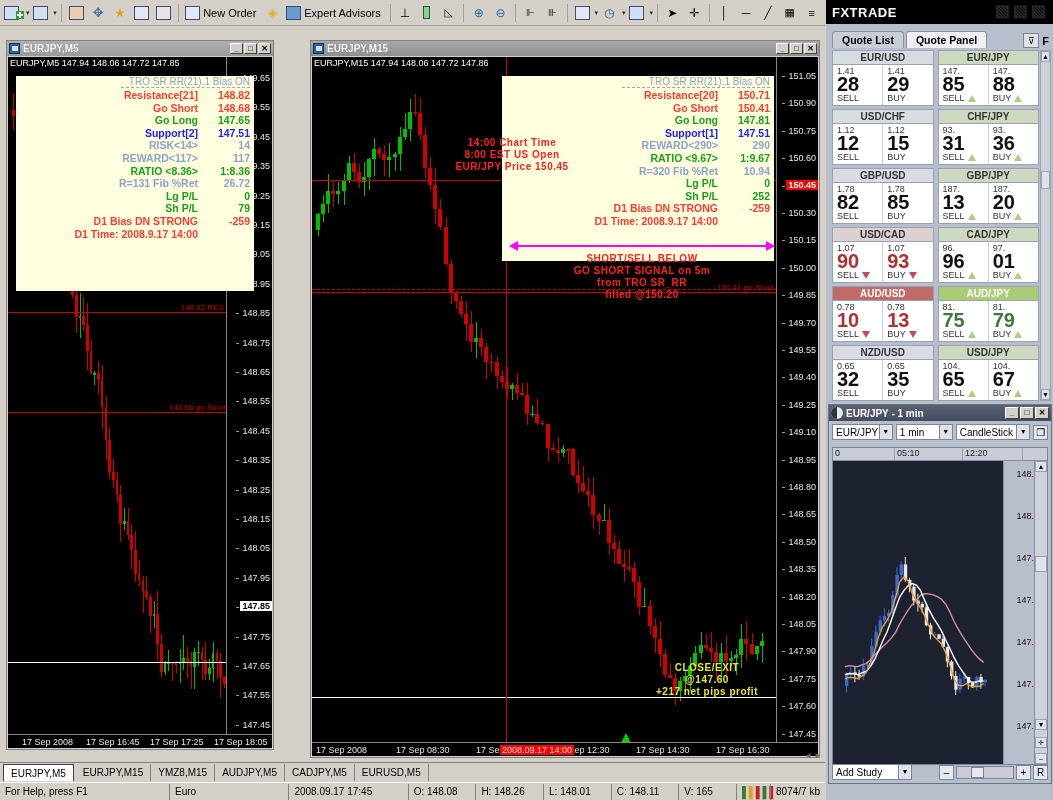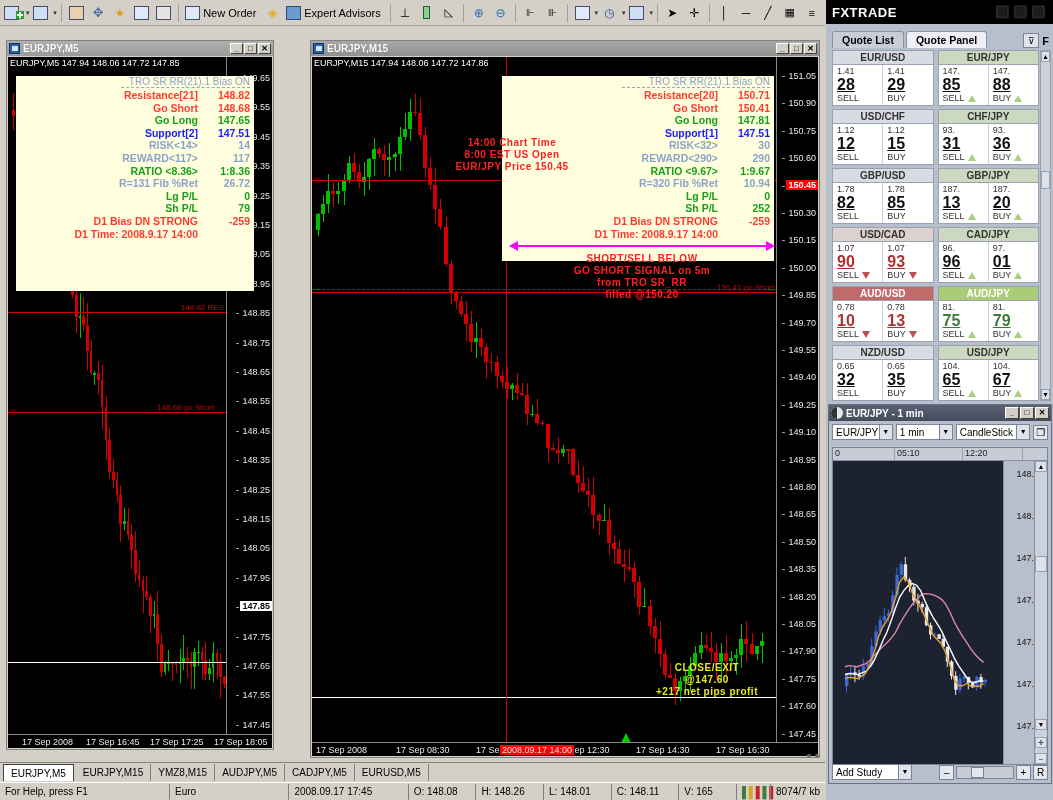--- a/index.html
+++ b/index.html
@@ -103,21 +103,21 @@
   .fx-toolbtn { width: 16px; height: 15px; border: 1px solid #7d8496; background: #dfe2e8; display: flex; align-items: center; justify-content: center; font-size: 9px; }
 
   .quote-area { margin: 2px 14px 0 6px; position: relative; }
   .qgrid { display: grid; grid-template-columns: 1fr 1fr; gap: 3px 4px; }
   .qcell { border: 1px solid #9aa1b0; background: #fff; }
   .qhead { font-size: 10px; font-weight: bold; text-align: center; padding: 1px 0; border-bottom: 1px solid #9aa1b0; color: #333; }
   .qbody { display: flex; }
   .qhalf { flex: 1; padding: 1px 3px 1px 4px; position: relative; }
   .qhalf + .qhalf { border-left: 1px solid #ccd0d8; }
   .qbig-pre { font-size: 9px; color: #333; line-height: 10px; }
-  .qbig { font-size: 16px; font-weight: bold; line-height: 17px; color: #111; text-decoration: underline; }
+  .qbig { font-size: 20px; font-weight: bold; line-height: 17px; color: #111; }
   .qside { font-size: 9px; color: #333; display: flex; align-items: center; gap: 3px; line-height: 11px; }
   .tri-up { width: 0; height: 0; border-left: 4px solid transparent; border-right: 4px solid transparent; border-bottom: 7px solid #a8d080; }
   .tri-dn { width: 0; height: 0; border-left: 4px solid transparent; border-right: 4px solid transparent; border-top: 7px solid #c05050; }
 
   .qscroll { position: absolute; right: -12px; top: 0; width: 11px; bottom: 0; background: #ccd1da; border: 1px solid #9aa1b0; }
   .qs-btn { height: 11px; background: #dfe2e8; border: 1px solid #9aa1b0; font-size: 7px; text-align: center; line-height: 9px; }
   .qs-thumb { position: absolute; top: 120px; left: 0; right: 0; height: 18px; background: #dfe2e8; border: 1px solid #9aa1b0; }
 
   
   .mini { position: absolute; left: 828px; top: 404px; width: 224px; height: 380px; background: #b8bfcc; border: 1px solid #6b7283; }
@@ -374,21 +374,21 @@
           <div class="body-c" style="left: 203.8px; top: 596.077px; width: 2.7px; height: 14.4765px; background: rgb(0, 192, 0);"></div>
           <div class="wick" style="left: 208.5px; top: 592.394px; height: 29.2596px; background: rgb(208, 0, 0);"></div>
           <div class="body-c" style="left: 207.5px; top: 596.077px; width: 2.7px; height: 8.33458px; background: rgb(208, 0, 0);"></div>
           <div class="wick" style="left: 212.2px; top: 596.326px; height: 44.4059px; background: rgb(208, 0, 0);"></div>
           <div class="body-c" style="left: 211.2px; top: 604.412px; width: 2.7px; height: 15.5752px; background: rgb(208, 0, 0);"></div>
           <div class="wick" style="left: 215.9px; top: 618.639px; height: 12.0783px; background: rgb(208, 0, 0);"></div>
           <div class="body-c" style="left: 214.9px; top: 619.987px; width: 2.7px; height: 6.56689px; background: rgb(208, 0, 0);"></div>
           <div class="hline" style="left: 0px; right: 0px; top: 255px; background: rgb(204, 0, 0);"></div>
           <div class="hlabel" style="right: 2px; top: 246px; color: rgb(204, 0, 0);">148.82 RES</div>
           <div class="hline" style="left: 0px; right: 0px; top: 355px; background: rgb(204, 0, 0);"></div>
-          <div class="hlabel" style="right: 12px; top: 346px; color: rgb(204, 0, 0); margin-left: 18px;">148.68 go Short</div>
+          <div class="hlabel" style="right: 0; top: 346px; color: rgb(204, 0, 0); margin-left: 18px;">148.68 go Short</div>
           <div class="hline" style="left: 0px; right: 0px; top: 605px; background: rgb(255, 255, 255);"></div>
           <div class="hline" style="left: 0px; right: 0px; top: 690px; background: rgb(51, 85, 255);"></div>
           <div class="hlabel" style="right: 2px; top: 681px; color: rgb(51, 85, 255);">147.51 SUP</div>
           <div style="position: absolute; left: 42px; top: 678px; width: 0px; height: 0px; border-left: 6px solid transparent; border-right: 6px solid transparent; border-bottom: 10px solid rgb(58, 95, 208);"></div>
           <div style="position: absolute; left: 168px; top: 678px; width: 0px; height: 0px; border-left: 6px solid transparent; border-right: 6px solid transparent; border-bottom: 10px solid rgb(58, 95, 208);"></div>
         </div>
       <div style="position:absolute;left:2px;top:1px;color:#fff;font-size:9px;z-index:7;white-space:nowrap">EURJPY,M5  147.94 148.06 147.72 147.85</div>
       <div class="infopanel" id="m5panel" style="left:8px; top:10px; width:238px; height:215px;">
         <div class="ip-head">TRO SR RR(21).1  Bias ON</div>
         <div class="ip-dash"></div>
@@ -695,24 +695,20 @@
             </div>
             <div class="iprow" style="color: rgb(24, 160, 24);">
               <span class="ip-lab">Go Long</span>
               <span class="ip-val">147.81</span>
             </div>
             <div class="iprow" style="color: rgb(32, 32, 255);">
               <span class="ip-lab">Support[1]</span>
               <span class="ip-val">147.51</span>
             </div>
             <div class="iprow" style="color: rgb(139, 163, 199);">
-              <span class="ip-lab">RISK&lt;32&gt;</span>
-              <span class="ip-val">30</span>
-            </div>
-            <div class="iprow" style="color: rgb(139, 163, 199);">
               <span class="ip-lab">REWARD&lt;290&gt;</span>
               <span class="ip-val">290</span>
             </div>
             <div class="iprow" style="color: rgb(24, 160, 24);">
               <span class="ip-lab">RATIO &lt;9.67&gt;</span>
               <span class="ip-val">1:9.67</span>
             </div>
             <div class="iprow" style="color: rgb(139, 163, 199);">
               <span class="ip-lab">R=320 Fib %Ret</span>
               <span class="ip-val">10.94</span>

